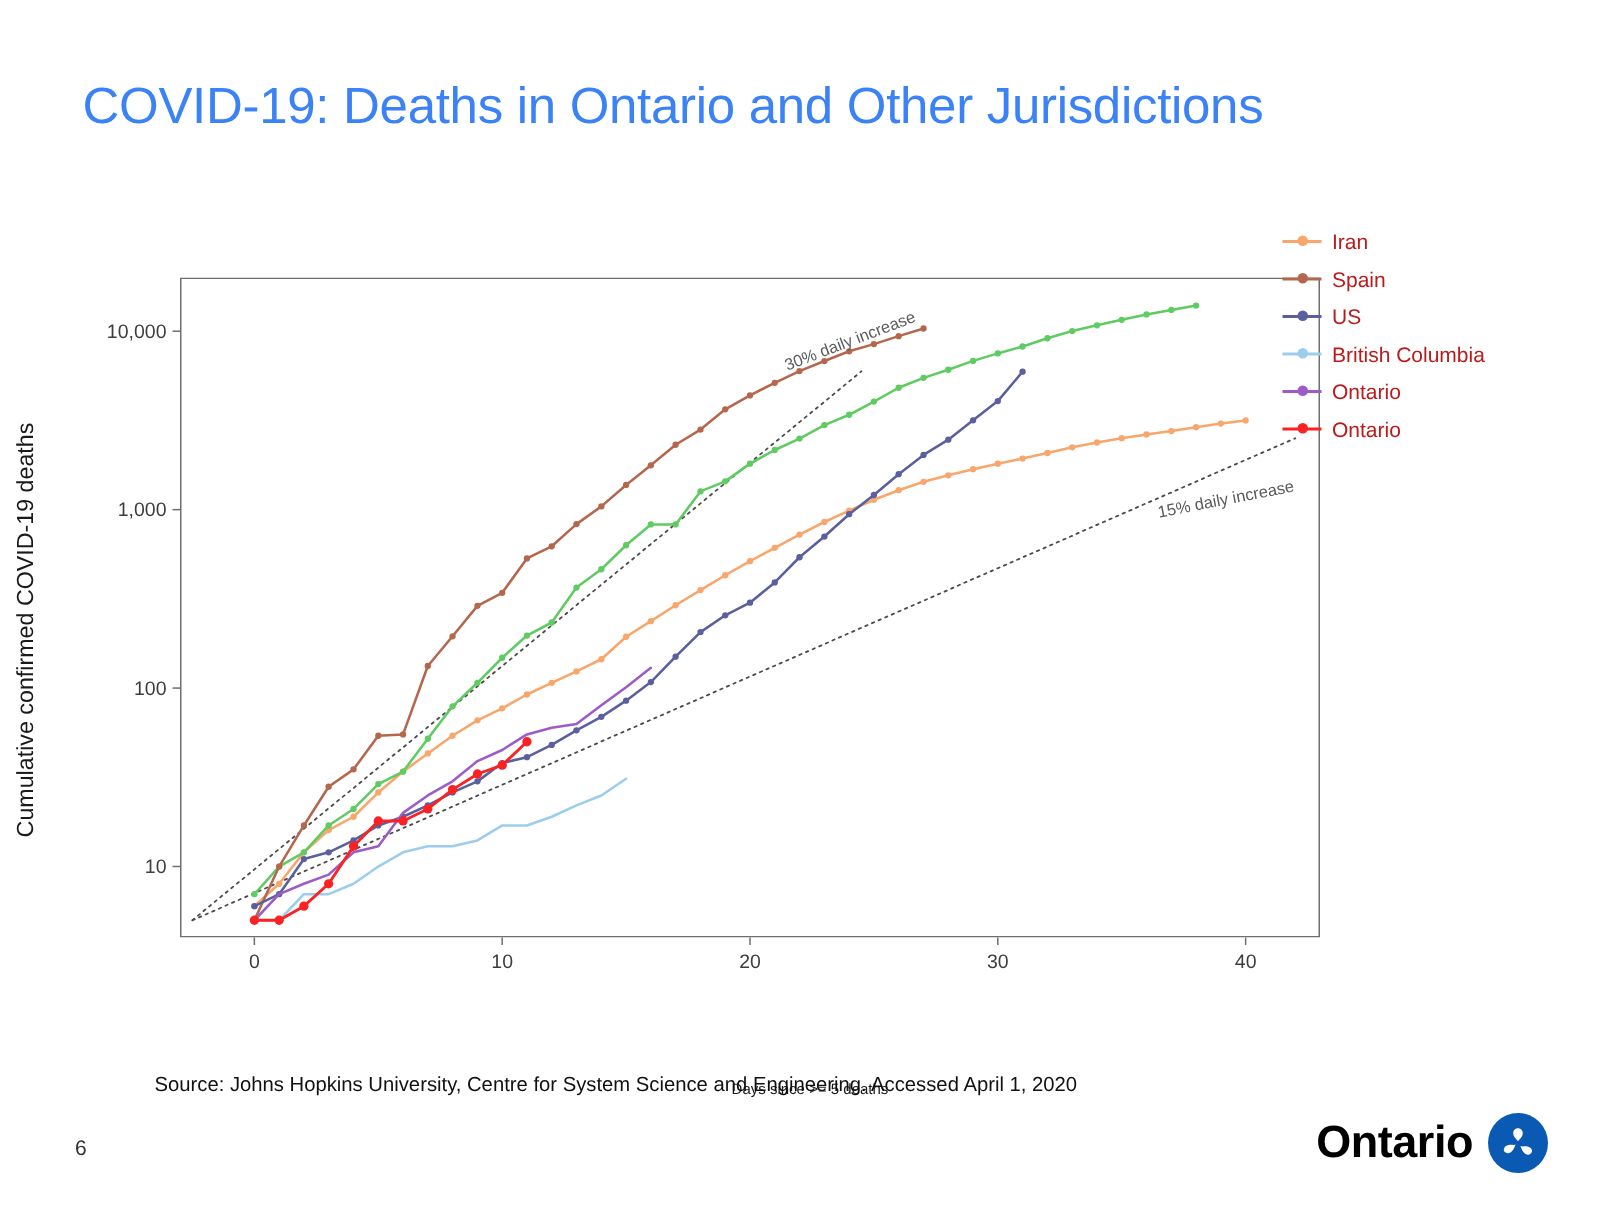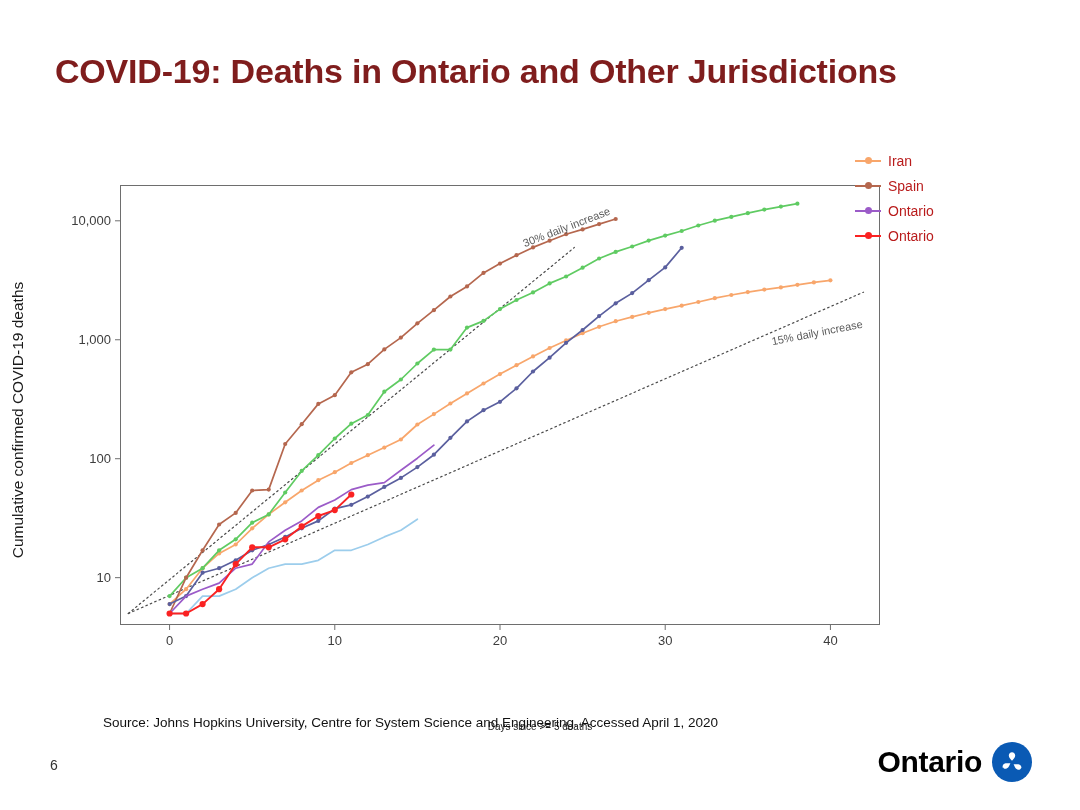--- a/index.html
+++ b/index.html
@@ -17,23 +17,23 @@
   }
   .slide {
     position: absolute;
     inset: 0;
   }
   .slide-title {
     position: absolute;
     left: 55px;
     top: 52px;
     font-size: 34px;
-    font-weight: bold;
+    font-weight: normal;
     letter-spacing: -0.2px;
-    color: #7f1d1d;
+    color: #3b82f6;
     white-space: nowrap;
   }
   .chart-wrap {
     position: absolute;
     left: 40px;
     top: 160px;
     width: 1000px;
     height: 520px;
   }
   .plot-frame {
@@ -358,20 +358,34 @@
     </div>
     <div class="legend-row">
       <span class="legend-mark">
           <i id="lm2" style="background: rgb(181, 103, 78);"></i>
           <b id="lb2" style="background: rgb(181, 103, 78);"></b>
         </span>
       <span class="legend-label">Spain</span>
     </div>
     <div class="legend-row">
       <span class="legend-mark">
+          <i id="lm3" style="background: rgb(90, 95, 158);"></i>
+          <b id="lb3" style="background: rgb(90, 95, 158);"></b>
+        </span>
+      <span class="legend-label">US</span>
+    </div>
+    <div class="legend-row">
+      <span class="legend-mark">
+          <i id="lm4" style="background: rgb(156, 205, 236);"></i>
+          <b id="lb4" style="background: rgb(156, 205, 236);"></b>
+        </span>
+      <span class="legend-label">British Columbia</span>
+    </div>
+    <div class="legend-row">
+      <span class="legend-mark">
           <i id="lm5" style="background: rgb(155, 91, 200);"></i>
           <b id="lb5" style="background: rgb(155, 91, 200);"></b>
         </span>
       <span class="legend-label">Ontario</span>
     </div>
     <div class="legend-row">
       <span class="legend-mark">
           <i id="lm6" style="background: rgb(250, 34, 34);"></i>
           <b id="lb6" style="background: rgb(250, 34, 34);"></b>
         </span>

